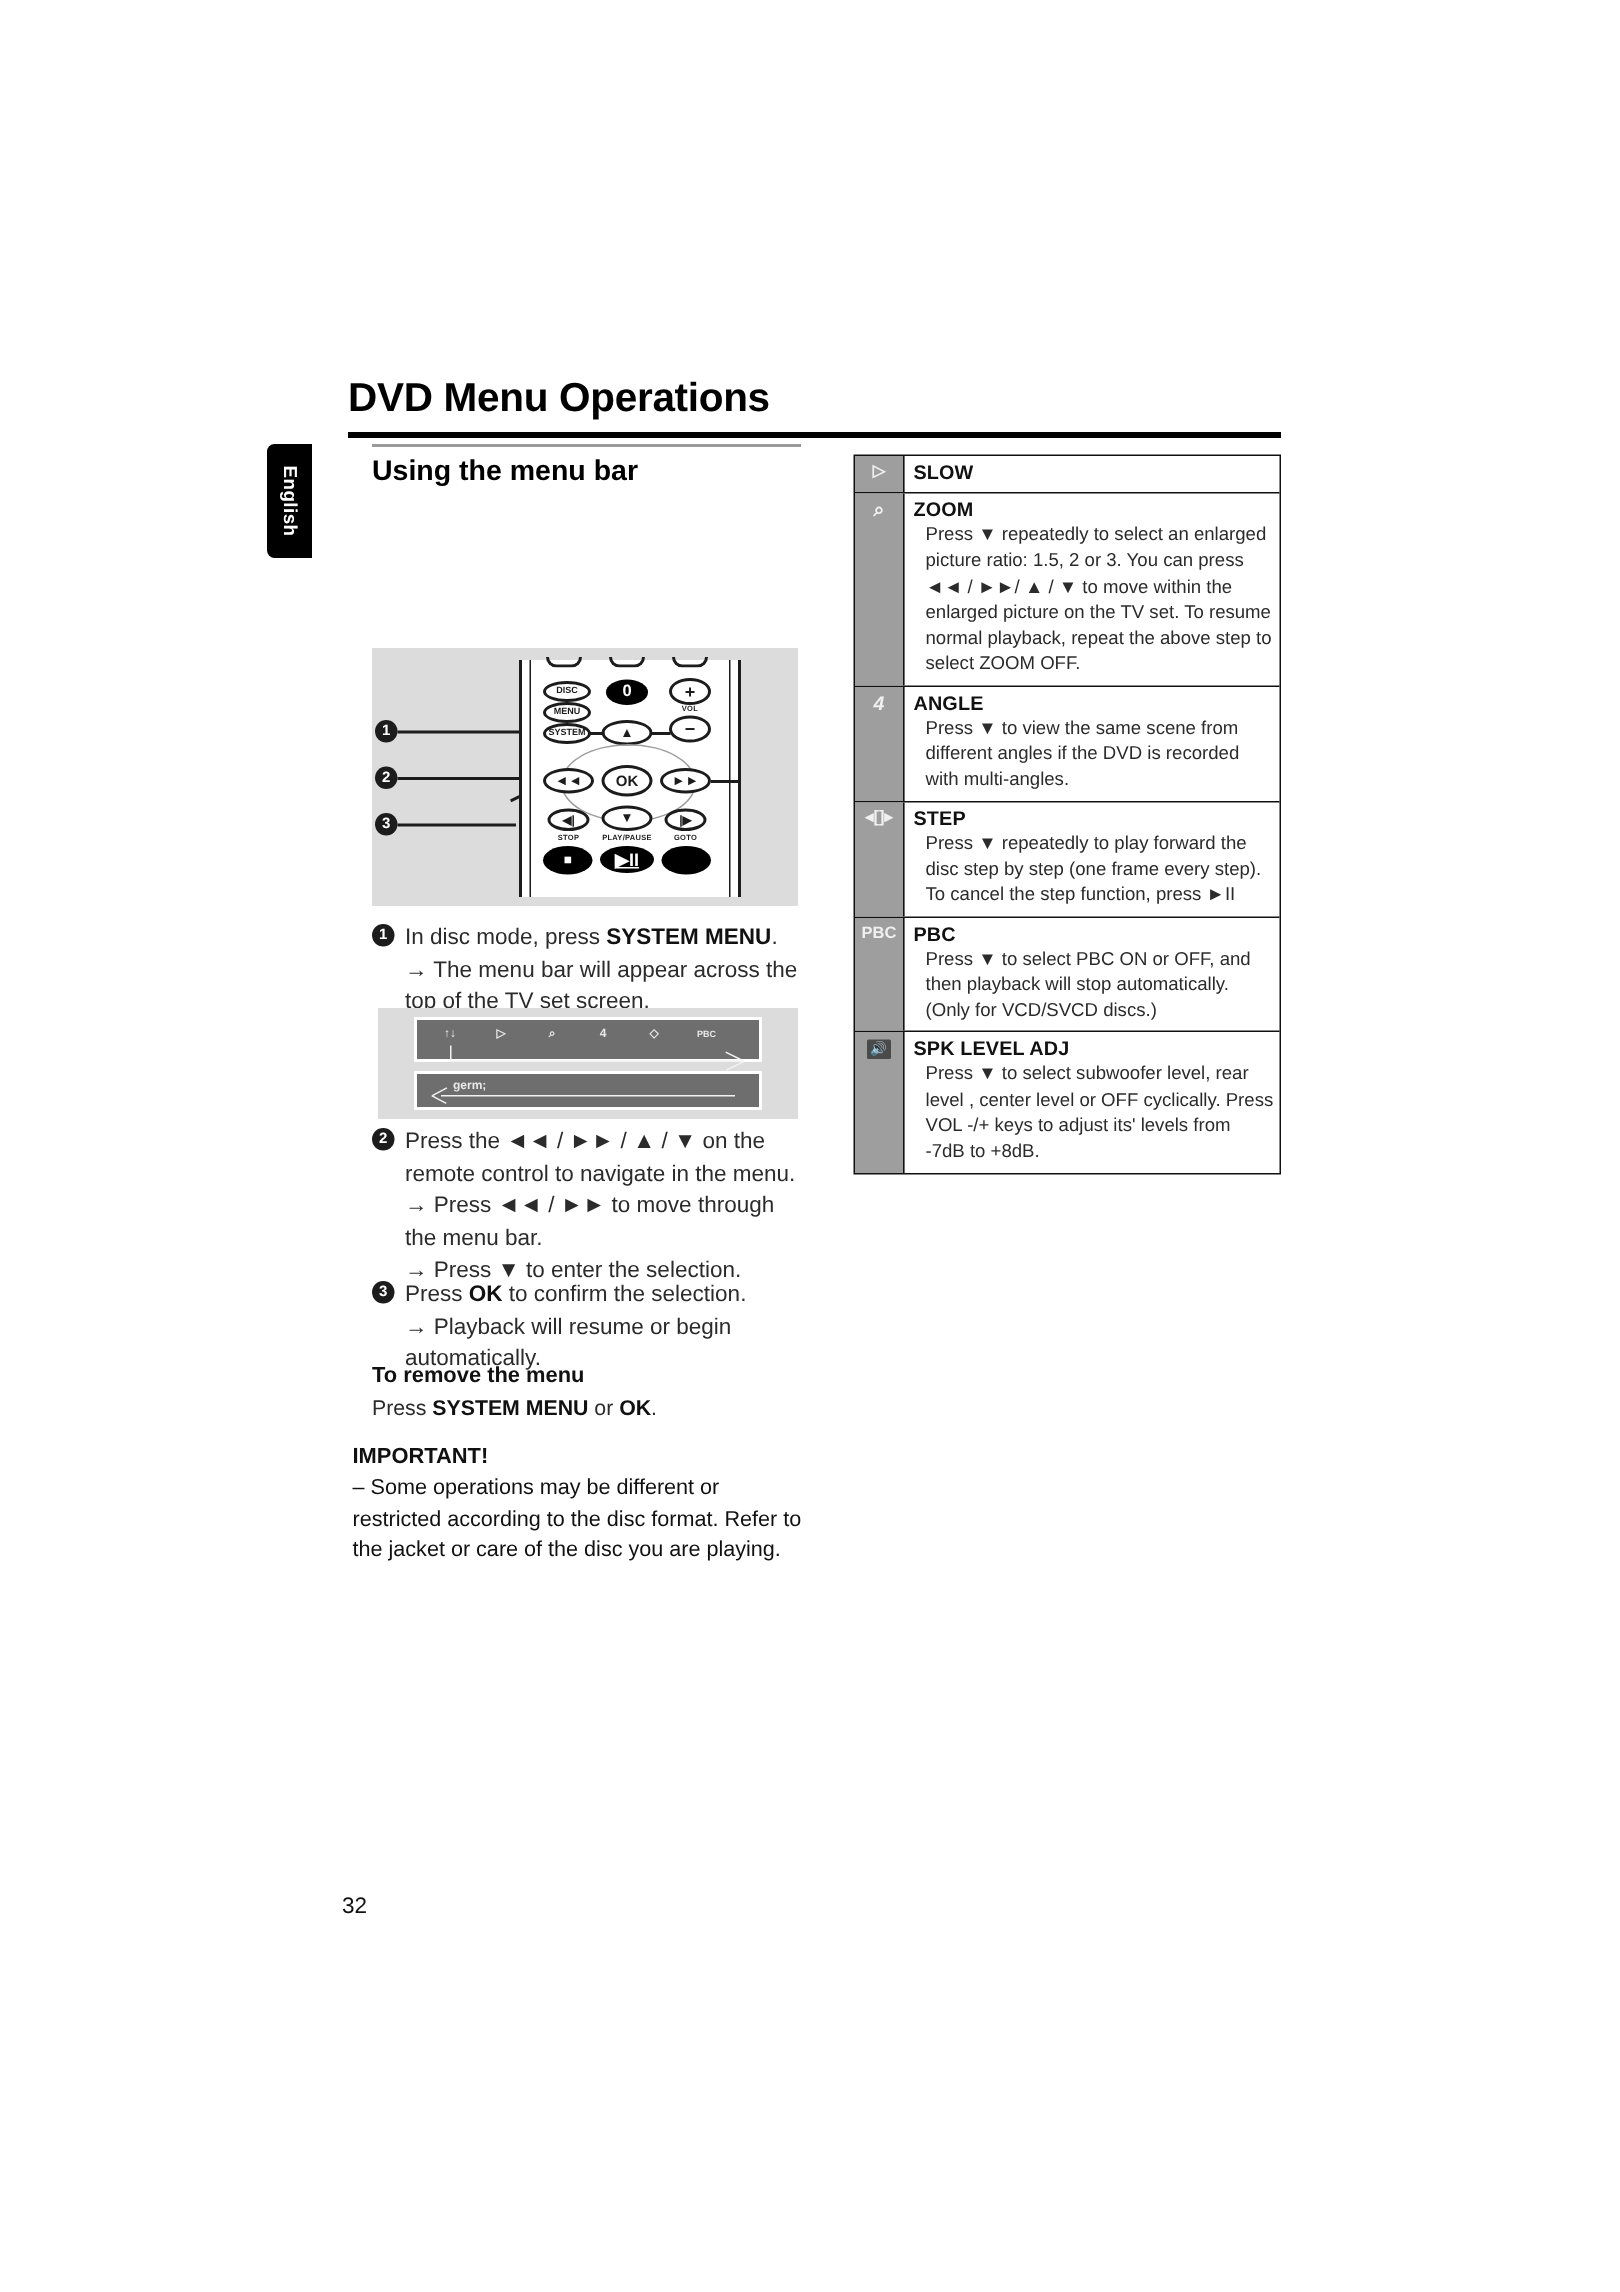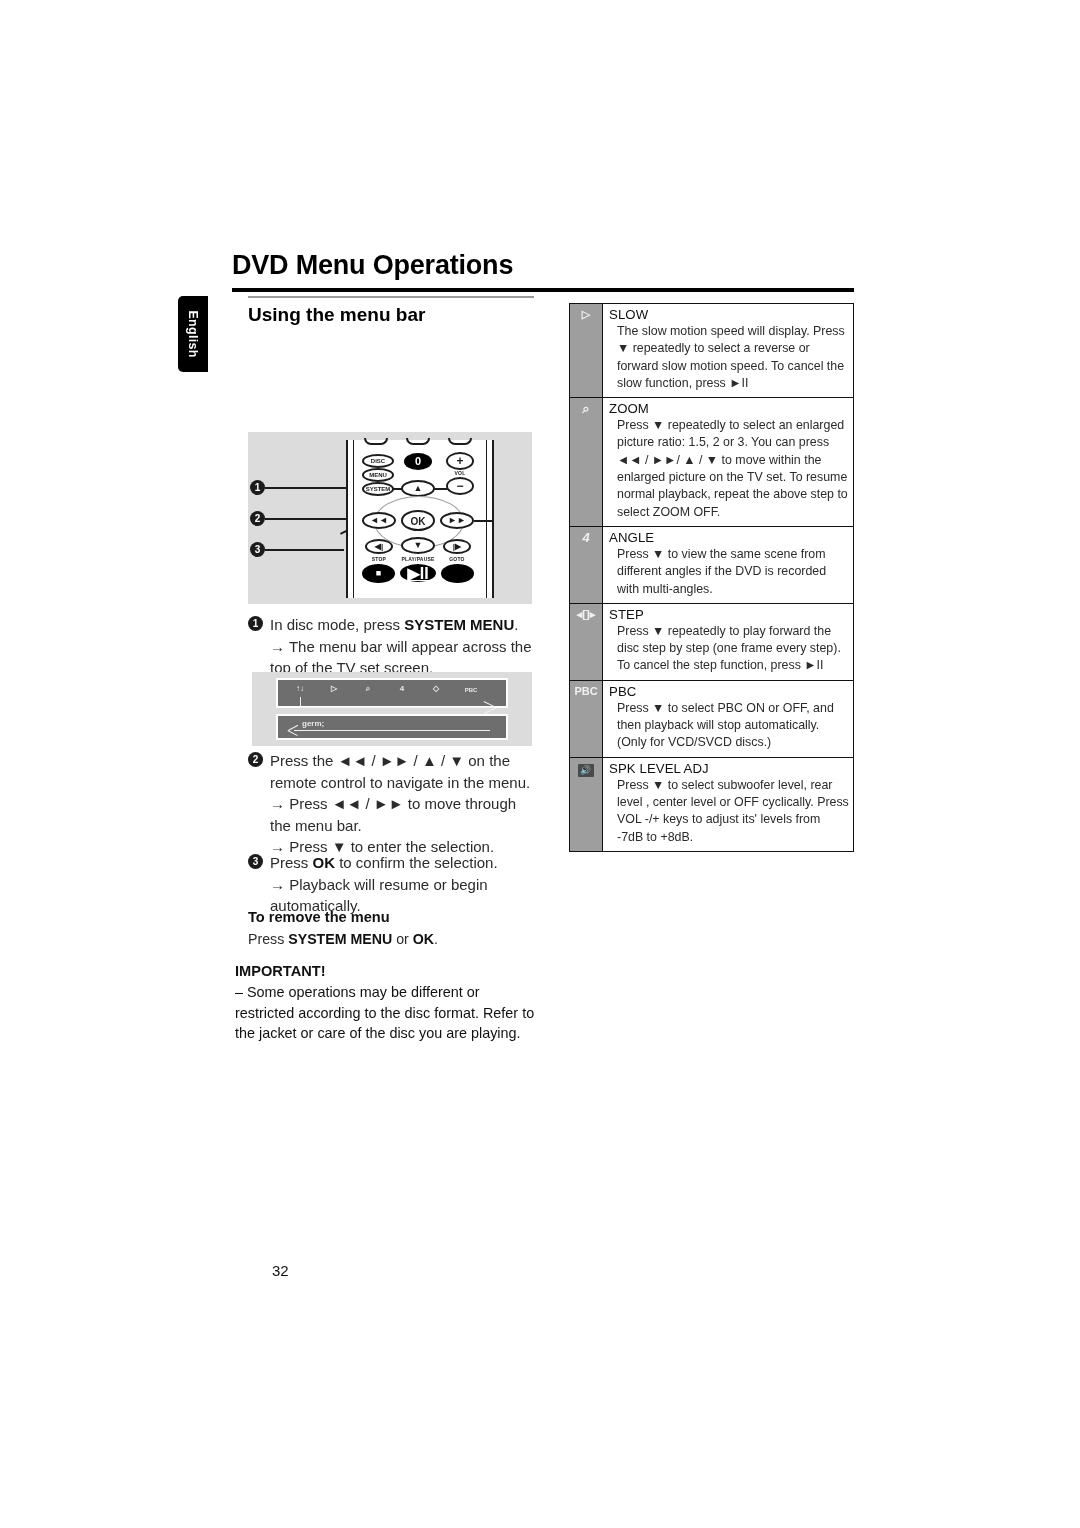--- a/index.html
+++ b/index.html
@@ -311,39 +311,38 @@
     font-weight: bold;
     line-height: 13px;
   }
   .tcell-text {
     flex: 1;
     padding: 3px 4px 5px 6px;
     box-sizing: border-box;
   }
   .t-title {
     font-size: 13.2px;
-    font-weight: normal;
+    font-weight: bold;
     color: #111;
     line-height: 16px;
     letter-spacing: 0.1px;
   }
   .t-desc {
     font-size: 12.4px;
     line-height: 17.3px;
     color: #2b2b2b;
     padding-left: 8px;
   }
 
   #page-number {
     position: absolute;
     left: 228px;
     top: 1262px;
     font-size: 15px;
     color: #111;
-    margin-left: 44px;
   }
 </style>
 </head>
 <body>
 
 <div class="page">
 
   <div id="english-tab">
     <div class="vtext">English</div>
   </div>
@@ -423,21 +422,21 @@
       </div>
       <div class="btn-oval" style="left:95px;top:99px;width:28px;height:15px;font-size:8px;line-height:11px;">
         <span>|▶</span>
       </div>
 
       <div class="blabel" style="left:14px;top:116px;width:34px;">STOP</div>
       <div class="blabel" style="left:47px;top:116px;width:46px;">PLAY/PAUSE</div>
       <div class="blabel" style="left:92px;top:116px;width:34px;">GOTO</div>
 
       <div class="btn-solid" style="left:14px;top:124px;width:33px;height:19px;line-height:19px;font-size:9px;">■</div>
-      <div class="btn-solid" style="left:52px;top:124px;width:36px;height:18px;line-height:19px;font-size:16px;text-decoration:underline;">▶II</div>
+      <div class="btn-solid" style="left:52px;top:124px;width:36px;height:18px;line-height:19px;font-size:12px;text-decoration:underline;">▶II</div>
       <div class="btn-solid" style="left:93px;top:124px;width:33px;height:19px;line-height:19px;font-size:9px;"></div>
     </div>
   </div>
 
   <div class="step-block" style="left:248px; top:614px;">
     <div class="step-num">1</div>
     <div class="step-body">
       <span>In disc mode, press </span><b class="bold">SYSTEM MENU</b><span>.</span>
       <span class="arrow-line">→ The menu bar will appear across the top of the TV set screen.</span>
     </div>
@@ -493,21 +492,20 @@
   </div>
 
   <div id="feature-table">
 
     <div class="trow">
       <div class="tcell-icon">
           <div class="glyph">▷</div>
         </div>
       <div class="tcell-text">
         <div class="t-title">SLOW</div>
-        <div class="t-desc">The slow motion speed will display. Press ▼ repeatedly to select a reverse or forward slow motion speed. To cancel the slow function, press ►II</div>
       </div>
     </div>
 
     <div class="trow">
       <div class="tcell-icon">
           <div class="glyph" style="font-size:13px;">⌕</div>
         </div>
       <div class="tcell-text">
         <div class="t-title">ZOOM</div>
         <div class="t-desc">Press ▼ repeatedly to select an enlarged picture ratio: 1.5, 2 or 3.  You can press ◄◄ / ►►/ ▲ / ▼ to move within the enlarged picture on the TV set. To resume normal playback, repeat the above step to select ZOOM OFF.</div>

